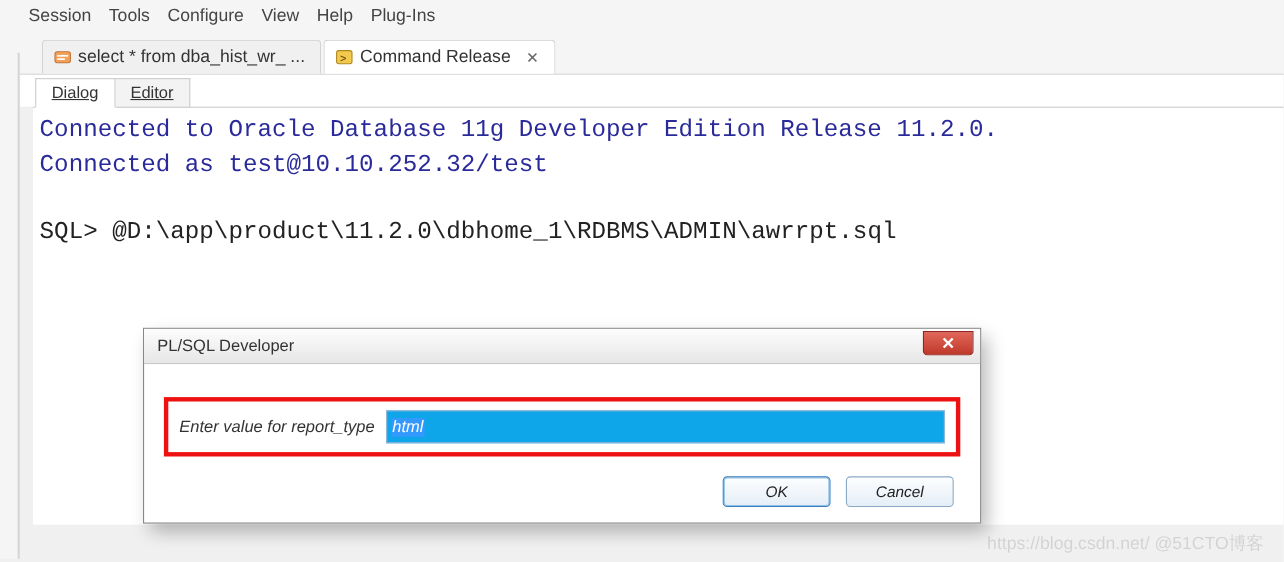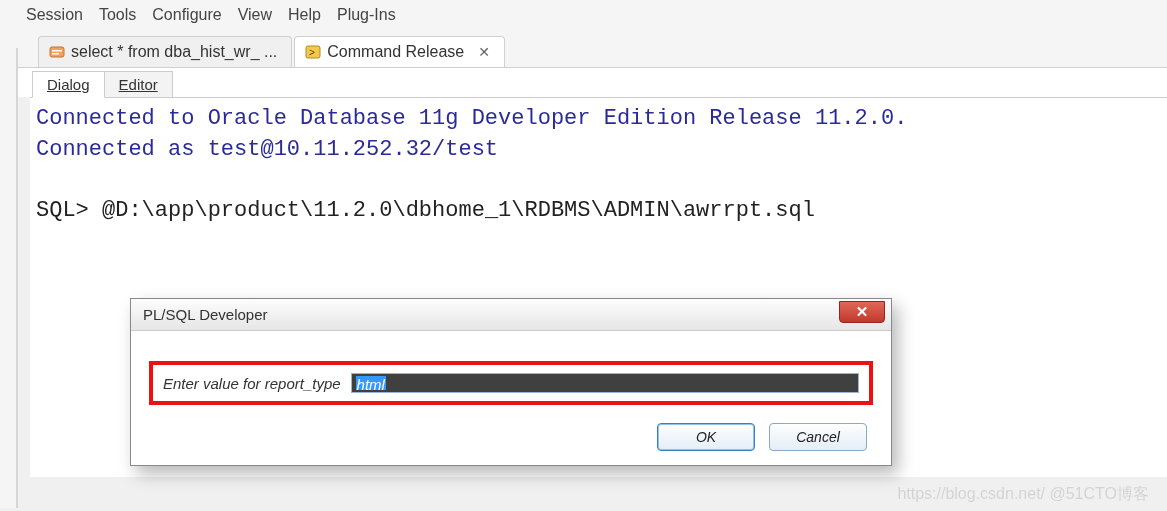--- a/index.html
+++ b/index.html
@@ -159,26 +159,27 @@
   }
   .sel-wrap {
     display: inline-block;
     background: #3399ff;
     color: #fff;
     padding: 0 1px;
     font-size: 15px;
   }
   .fake-input {
     flex: 1;
-    height: 20px;
+    height: 30px;
     border: 1px solid #9ab6d6;
     padding: 2px 4px;
     font-size: 15px;
-    background: #404040;
-    display: flex;
+    background: #0ea5e9;
+    display: flex;
+    align-items: center;
   }
   .btnrow {
     display: flex;
     justify-content: flex-end;
     gap: 14px;
     padding-right: 6px;
   }
   .dlg-btn {
     width: 98px; height: 28px;
     border: 1px solid #8aa9c7;
@@ -238,21 +239,21 @@
     <span class="tab-close">✕</span>
   </div>
 </div>
 
 <div class="subtabbar">
   <div class="sub-tab active">Dialog</div>
   <div class="sub-tab inactive">Editor</div>
 </div>
 
 <div class="console-wrap"><span>Connected to Oracle Database 11g Developer Edition Release 11.2.0.</span>
-<span>Connected as test@10.11.252.32/test</span>
+<span>Connected as test@10.10.252.32/test</span>
 <span></span>
 <span class="sql-line"><span>SQL&gt; </span><span>@D:\app\product\11.2.0\dbhome_1\RDBMS\ADMIN\awrrpt.sql</span></span></div>
 
 <div class="modal">
   <div class="modal-titlebar">
     <span>PL/SQL Developer</span>
     <div class="close-btn">
       <span>✕</span>
     </div>
   </div>

